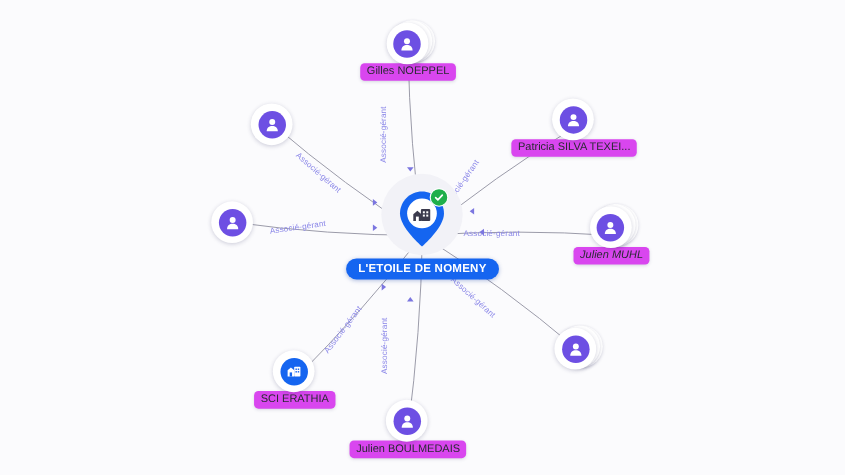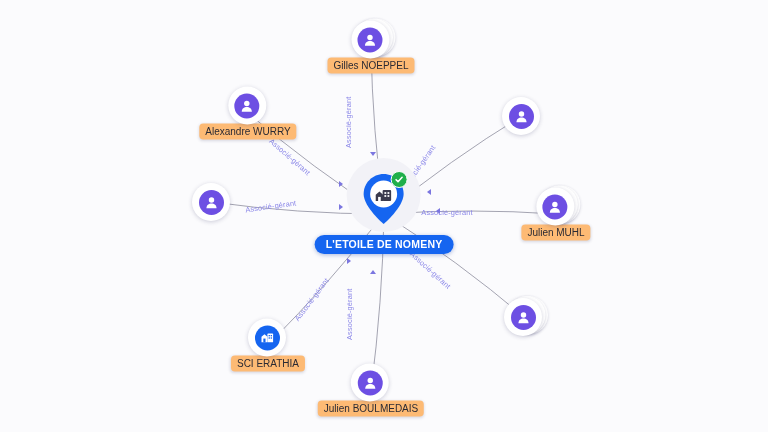--- a/index.html
+++ b/index.html
@@ -94,21 +94,21 @@
     border-radius: 50%;
     display: flex;
     align-items: center;
     justify-content: center;
   }
   .avatar-inner.person { background: #6d4fe3; }
   .avatar-inner.company { background: #1565f0; }
 
   .node-label {
     margin-top: -1px;
-    background: #fdba74;
+    background: #d946ef;
     border-radius: 4px;
     padding: 2px 6px 3px 6px;
     font-size: 10px;
     color: #2a2a33;
     white-space: nowrap;
     box-shadow: 0 1px 3px rgba(40,40,90,.17);
     line-height: 1.1;
   }
 
   
@@ -224,21 +224,20 @@
         <div class="avatar-wrap">
           <div class="avatar">
             <div class="avatar-inner person" style="background: rgb(109, 79, 227);">
               <svg width="15" height="15" viewBox="0 0 16 16">
                 <circle cx="8" cy="5.3" r="2.9" fill="#ffffff"></circle>
                 <path d="M2.6 14.2 C2.6 10.6 5.1 9 8 9 C10.9 9 13.4 10.6 13.4 14.2 Z" fill="#ffffff"></path>
               </svg>
             </div>
           </div>
         </div>
-        <div class="node-label">Alexandre WURRY</div>
       </div>
       <div class="node" style="left: 212px; top: 200px;">
         <div class="avatar-wrap">
           <div class="avatar">
             <div class="avatar-inner person" style="background: rgb(109, 79, 227);">
               <svg width="15" height="15" viewBox="0 0 16 16">
                 <circle cx="8" cy="5.3" r="2.9" fill="#ffffff"></circle>
                 <path d="M2.6 14.2 C2.6 10.6 5.1 9 8 9 C10.9 9 13.4 10.6 13.4 14.2 Z" fill="#ffffff"></path>
               </svg>
             </div>
@@ -283,21 +282,21 @@
           <div class="avatar">
             <div class="avatar-inner person" style="background: rgb(109, 79, 227);">
               <svg width="15" height="15" viewBox="0 0 16 16">
                 <circle cx="8" cy="5.3" r="2.9" fill="#ffffff"></circle>
                 <path d="M2.6 14.2 C2.6 10.6 5.1 9 8 9 C10.9 9 13.4 10.6 13.4 14.2 Z" fill="#ffffff"></path>
               </svg>
             </div>
           </div>
         </div>
       </div>
-      <div class="node" style="left: 556px; top: 212px;">
+      <div class="node" style="left: 556px; top: 212px; font-style: italic;">
         <div class="avatar-wrap">
           <div class="stack-card s2"></div>
           <div class="stack-card s1"></div>
           <div class="avatar">
             <div class="avatar-inner person" style="background: rgb(109, 79, 227);">
               <svg width="15" height="15" viewBox="0 0 16 16">
                 <circle cx="8" cy="5.3" r="2.9" fill="#ffffff"></circle>
                 <path d="M2.6 14.2 C2.6 10.6 5.1 9 8 9 C10.9 9 13.4 10.6 13.4 14.2 Z" fill="#ffffff"></path>
               </svg>
             </div>
@@ -309,20 +308,21 @@
         <div class="avatar-wrap">
           <div class="avatar">
             <div class="avatar-inner person" style="background: rgb(109, 79, 227);">
               <svg width="15" height="15" viewBox="0 0 16 16">
                 <circle cx="8" cy="5.3" r="2.9" fill="#ffffff"></circle>
                 <path d="M2.6 14.2 C2.6 10.6 5.1 9 8 9 C10.9 9 13.4 10.6 13.4 14.2 Z" fill="#ffffff"></path>
               </svg>
             </div>
           </div>
         </div>
+        <div class="node-label">Patricia SILVA TEXEI...</div>
       </div>
     </div>
 
   <div class="center-node" id="center-node" style="left: 384px; top: 212px; gap: 15px;">
     <div class="pin-halo"></div>
     <div class="pin-wrap">
       <svg width="52" height="58" viewBox="0 0 52 58" xmlns="http://www.w3.org/2000/svg">
         <path d="M26 4 C15 4 6 13 6 24 C6 37 26 54 26 54 C26 54 46 37 46 24 C46 13 37 4 26 4 Z" fill="#1565f0"></path>
         <circle cx="26" cy="24" r="13.5" fill="#ffffff"></circle>
         <g transform="translate(17.5,17.5)">

